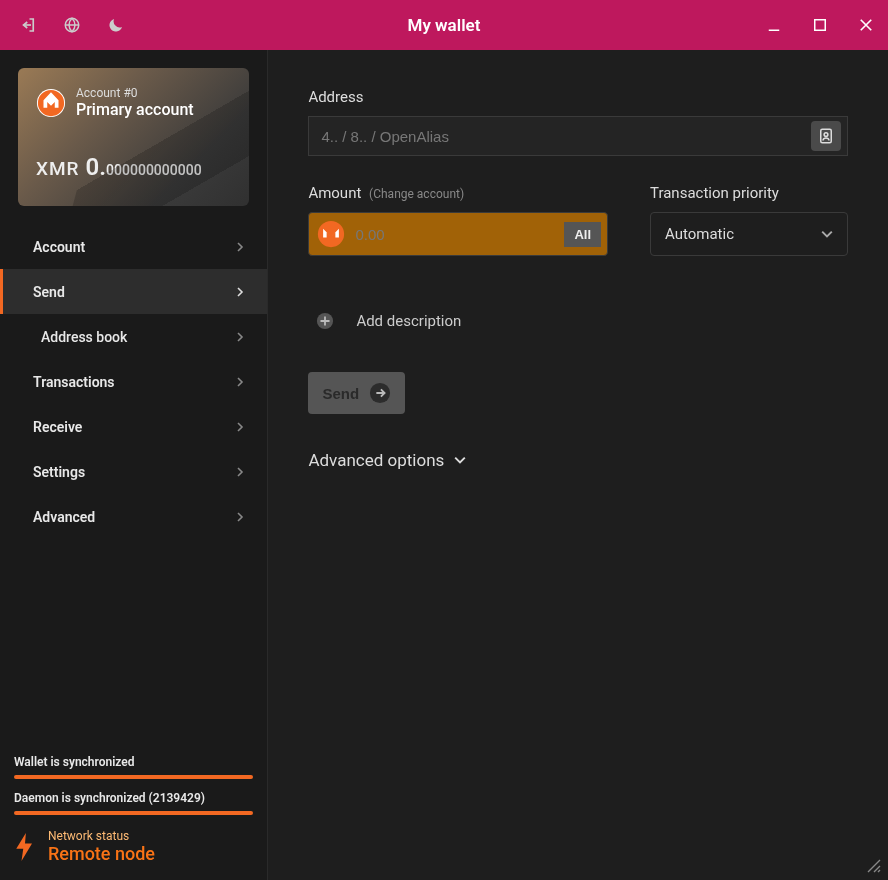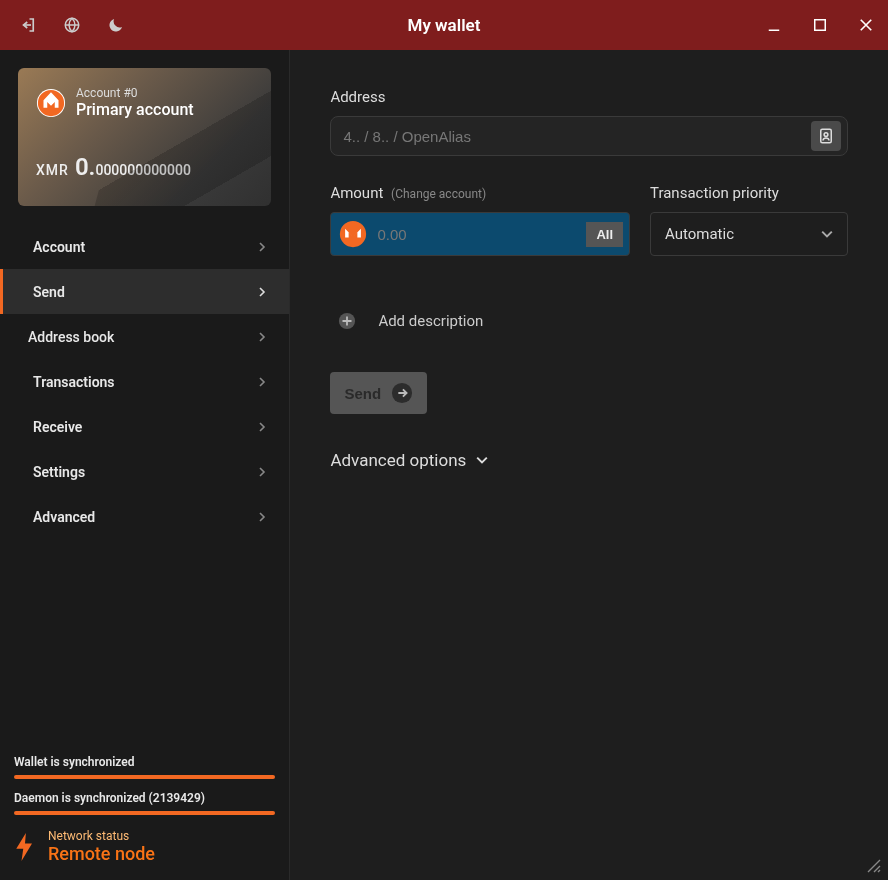--- a/index.html
+++ b/index.html
@@ -10,21 +10,21 @@
   font-family: -apple-system, "Segoe UI", Roboto, Arial, sans-serif;
   font-size: 14px;
   overflow: hidden;
   position: relative;
 }
 
 .titlebar {
   height: 50px;
   display: flex;
   align-items: center;
-  background: #7f1d1d;
+  background: #be185d;
   position: relative;
 }
 .titlebar .left-icons { display: flex; gap: 24px; padding-left: 18px; }
 .titlebar .title {
   position: absolute; left: 0; right: 0; text-align: center;
   font-size: 17px; font-weight: 600; pointer-events: none;
 }
 .titlebar .win-controls { position: absolute; right: 10px; top: 0; height: 50px; display: flex; align-items: center; gap: 22px; }
 .tb-icon { width: 20px; height: 20px; display: flex; align-items: center; justify-content: center; color: #ccc; cursor: pointer; }
 .tb-icon svg { width: 18px; height: 18px; }
@@ -49,71 +49,71 @@
 .account-card::after {
   content:""; position:absolute; right:-40px; top:-10px; width:200px; height:200px;
   background: linear-gradient(135deg, rgba(255,255,255,0) 40%, rgba(0,0,0,0.18) 40%, rgba(0,0,0,0.18) 60%, rgba(255,255,255,0) 60%);
   transform: rotate(15deg);
 }
 .card-top { display:flex; align-items:center; gap:10px; }
 .monero-logo { width:30px; height:30px; }
 .card-acct-num { font-size: 12px; color: #ddd; }
 .card-acct-name { font-size: 16px; font-weight: 500; color: #fff; }
 .card-balance { margin-top: 34px; font-size: 14px; color: #eee; display:flex; align-items:baseline; gap:6px;}
-.card-balance .cur { font-size:14px; letter-spacing:1px; font-weight:500;}
+.card-balance .cur { font-size:19px; letter-spacing:1px; font-weight:500;}
 .card-balance .big { font-size: 24px; font-weight: 600; }
 .card-balance .small { font-size: 14px; font-weight: 500; }
 
 
 .nav { display:flex; flex-direction:column; }
 .nav-item {
   height: 45px; display:flex; align-items:center; justify-content:space-between;
   padding: 0 22px 0 30px; cursor:pointer; color:#e8e8e8; font-weight:600; font-size:14px;
   border-left: 3px solid transparent;
 }
-.nav-item.sub { padding-left: 25px; font-weight:500;}
+.nav-item.sub { padding-left: 38px; font-weight:500;}
 .nav-item.active { background: #2d2d2d; border-left-color: #f26822; }
 .nav-item .chev { color:#888; }
 .nav-item .chev svg { width:10px; height:10px; }
 
 
 .sidebar-spacer { flex:1; }
 .status-block { padding: 0 14px 16px 14px; font-size:12px; }
 .status-line { font-weight:600; color:#e8e8e8; margin-top:12px; }
 .status-bar { height:4px; border-radius:2px; background:#f26822; margin-top:6px; }
 .net-status { display:flex; align-items:center; gap:12px; margin-top:14px; }
 .bolt { color:#f26822; }
 .bolt svg { width:22px; height:28px; }
 .net-label { font-size:12px; color:#fdba74; }
 .net-value { font-size:18px; color:#f97316; font-weight:500; }
 
 
 .field-label { font-size:15px; color:#ddd; margin-bottom:10px; }
 .field-label .sublabel { font-size:12px; color:#888; margin-left:4px; cursor:pointer;}
 .input-wrap {
   display:flex; align-items:center;
-  border:1px solid #3a3a3a; border-radius:8px; background:#242424;
+  border:1px solid #3a3a3a; border-radius:0; background:#242424;
   height:40px; padding:0 6px 0 12px;
 }
 .input-wrap input {
   flex:1; background:transparent; border:none; outline:none; color:#fff; font-size:15px;
 }
 .input-wrap input::placeholder { color:#777; }
 .addr-book-btn {
   width:30px; height:30px; border-radius:4px; background:#4a4a4a;
   display:flex; align-items:center; justify-content:center; cursor:pointer;
 }
 .addr-book-btn svg { width:18px; height:18px; color:#ddd; }
 
-.row-2 { display:flex; gap:20px; margin-top:28px; }
+.row-2 { display:flex; gap:42px; margin-top:28px; }
 .col-amount { flex: 0 0 276px; }
 .col-priority { flex: 0 0 198px; }
 .amount-input-wrap {
   display:flex; align-items:center; gap:10px;
-  border:1px solid #3a3a3a; border-radius:4px; background:#0c4a6e;
+  border:1px solid #3a3a3a; border-radius:4px; background:#a16207;
   height:44px; padding:0 6px 0 8px;
 }
 .amount-input-wrap .xmr-ic { width:28px; height:28px; }
 .amount-input-wrap input { flex:1; background:transparent; border:none; outline:none; color:#fff; font-size:15px;}
 .amount-input-wrap input::placeholder{color:#777;}
 .all-btn {
   background:#555; color:#eee; font-weight:600; font-size:13px;
   padding:5px 10px; border-radius:0; cursor:pointer; border:none;
 }
 .select-wrap {

